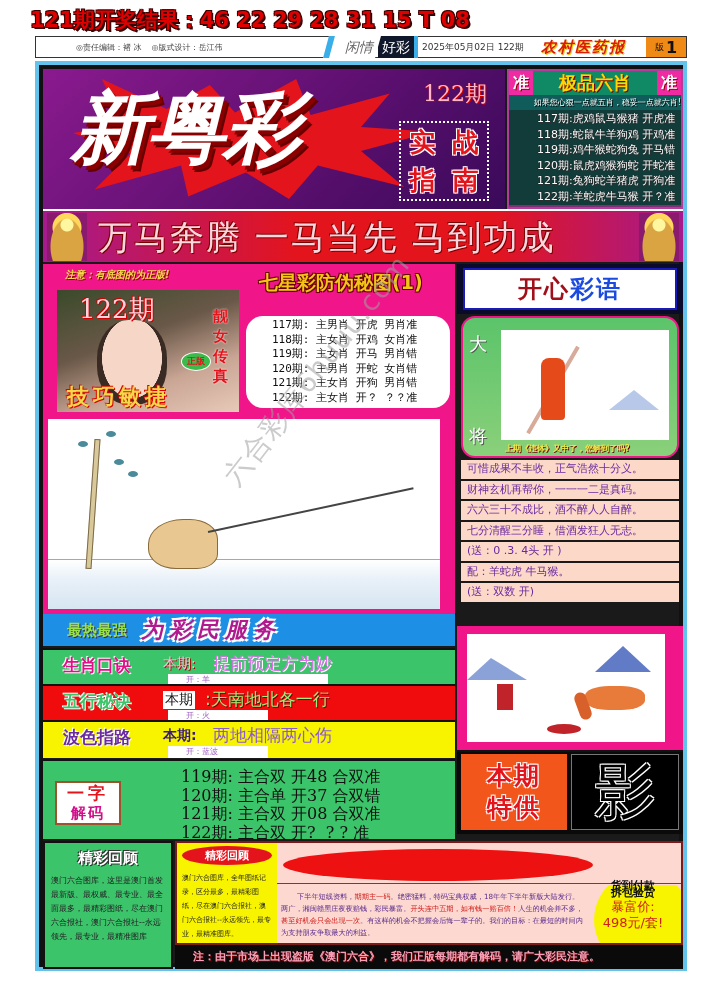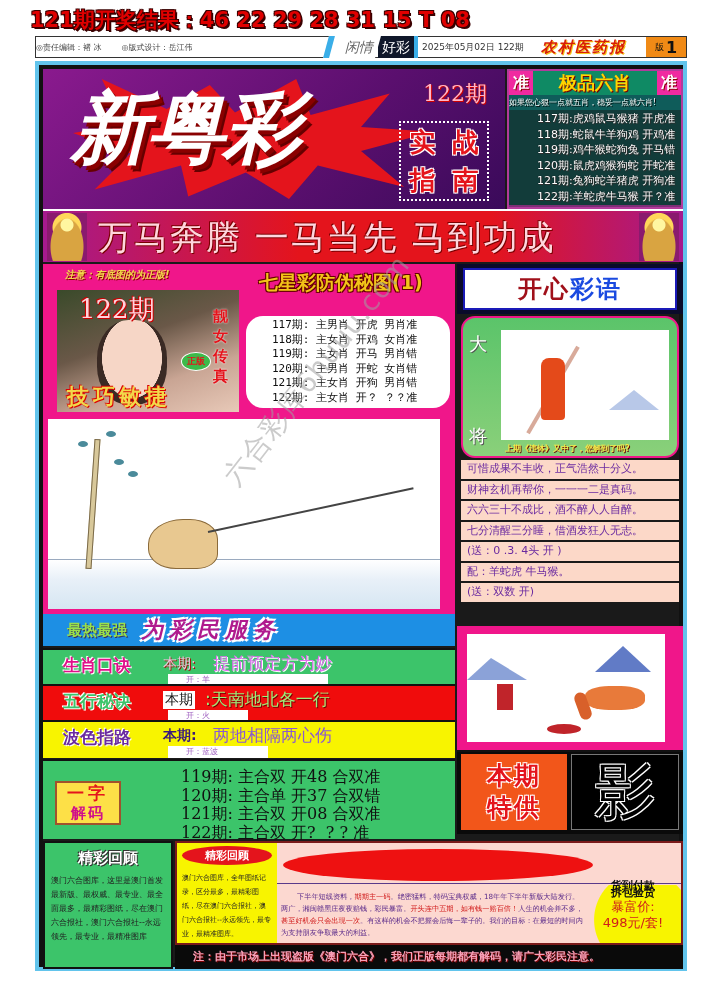--- a/index.html
+++ b/index.html
@@ -2,21 +2,21 @@
 <html><head>
 <meta charset="utf-8">
 <style>
   * { box-sizing: border-box; margin: 0; padding: 0; }
   body { width: 722px; height: 1008px; background: #ffffff; position: relative; overflow: hidden; font-family: "DejaVu Sans", sans-serif; }
 
   .result-banner { position: absolute; left: 30px; top: 6px; font-size: 21px; font-weight: bold; color: #e00000; letter-spacing: 0px;
     text-shadow: -1px -1px 0 #3a0000, 1px -1px 0 #3a0000, -1px 1px 0 #3a0000, 1px 1px 0 #3a0000, 2px 2px 0 #3a0000; white-space: nowrap; }
 
   .masthead { position: absolute; left: 35px; top: 36px; width: 652px; height: 22px; border: 1px solid #333; background: #fff; display: flex; align-items: center; font-size: 8px; color: #444; }
-  .masthead .credits { width: 250px; display: flex; gap: 20px; }
+  .masthead .credits { margin-left: 40px; width: 250px; display: flex; gap: 10px; }
   .masthead .slogan { position: absolute; left: 290px; top: -1px; height: 22px; width: 92px; display: flex; }
   .slogan .sl-left { background: #fff; color: #666; font-size: 14px; padding: 0 4px 0 14px; line-height: 22px; border-left: 6px solid #3aaee8; transform: skewX(-15deg); }
   .slogan .sl-right { background: #0f172a; color: #fff; font-size: 14px; line-height: 22px; padding: 0 4px; border-right: 4px solid #3aaee8; }
   .masthead .date { position: absolute; left: 386px; font-size: 9px; color: #333; }
   .masthead .paper { position: absolute; left: 505px; font-size: 15px; font-weight: bold; color: #d81e06; font-style: italic; text-shadow: 1px 1px 0 #f5c518; letter-spacing: 2px; }
   .masthead .edition { position: absolute; right: 0; top: 0; height: 20px; width: 40px; background: #f08a16; color: #111; display: flex; align-items: center; justify-content: center; gap: 2px; font-size: 9px; }
   .masthead .edition b { font-size: 16px; }
 
   .frame { position: absolute; left: 35px; top: 61px; width: 652px; height: 910px; border: 4px solid #62c4ec; background: #111; }
   .inner { position: absolute; left: 4px; top: 4px; right: 4px; bottom: 4px; background: #1a1a1a; }
@@ -25,21 +25,21 @@
   .hdr { position: absolute; left: 0; top: 0; width: 462px; height: 140px; background: linear-gradient(135deg, #8a1a8e 0%, #5a0f6e 60%, #3a0a5a 100%); overflow: hidden; }
   .burst { position: absolute; left: 30px; top: 10px; width: 360px; height: 120px; background: #e4141c; clip-path: polygon(0 45%, 14% 38%, 8% 0, 26% 25%, 38% 5%, 45% 28%, 62% 0, 66% 30%, 88% 12%, 80% 40%, 100% 44%, 80% 60%, 92% 90%, 68% 72%, 60% 100%, 48% 78%, 32% 98%, 30% 72%, 6% 92%, 16% 62%); }
   .title-big { position: absolute; left: 28px; top: 8px; font-size: 78px; font-weight: bold; color: #fff; font-style: italic; letter-spacing: -2px; text-shadow: 3px 4px 0 #8a0000, 5px 6px 0 #600; }
   .issue-tag { position: absolute; right: 18px; top: 10px; font-family: "DejaVu Serif", serif; font-size: 22px; color: #ffb6c8; text-shadow: 0 0 1px #c00, 1px 1px 0 #c00; }
   .combat { position: absolute; right: 16px; top: 52px; width: 90px; height: 80px; border: 2px dotted #fff; display: grid; grid-template-columns: 1fr 1fr; align-items: center; justify-items: center; font-size: 26px; font-weight: bold; color: #e4141c; text-shadow: -1px -1px 0 #fff, 1px -1px 0 #fff, -1px 1px 0 #fff, 1px 1px 0 #fff; line-height: 1; }
 
   .six { position: absolute; left: 464px; top: 0; width: 176px; height: 140px; background: #7d2f76; border: 2px solid #b23b9c; }
   .six .row-h { height: 24px; display: flex; align-items: center; justify-content: space-between; background: #0f8a64; }
   .six .zhun { width: 24px; height: 24px; background: #f02aa0; color: #fff; font-size: 16px; font-weight: bold; display: flex; align-items: center; justify-content: center; text-shadow: 1px 1px 0 #800; }
   .six .jp { color: #ffd400; font-size: 18px; font-weight: bold; text-shadow: 1px 1px 0 #700; }
-  .six .sub { font-size: 8px; color: #fff; text-align: left; background: #0f5c5a; padding: 2px 0; text-shadow: 1px 1px 0 #000; }
+  .six .sub { font-size: 8px; color: #fff; text-align: right; background: #0f5c5a; padding: 2px 0; text-shadow: 1px 1px 0 #000; }
   .six .list { background: #123c3a; padding: 1px 4px; }
   .six .list div { font-size: 11px; color: #fff; line-height: 15.5px; white-space: nowrap; text-shadow: 0 0 1px #000, 1px 1px 0 #333; margin-left: 24px; }
 
   .slogan-bar { position: absolute; left: 0; top: 140px; width: 640px; height: 53px; background: linear-gradient(90deg, #a51a8e 0%, #e4141c 40%, #e4141c 70%, #a51a8e 100%); border-top: 2px solid #fff; }
   .buddha { position: absolute; top: 2px; width: 40px; height: 48px; background: radial-gradient(circle at 50% 25%, #fff6a0 0 6px, transparent 7px), radial-gradient(ellipse at 50% 70%, #d9a441 0 16px, transparent 17px), radial-gradient(circle at 50% 30%, #ffd75a 0 14px, transparent 15px), #8a1a6e; }
   .slogan-text { position: absolute; left: 55px; top: 4px; font-size: 34px; color: #ffd6de; font-family: "DejaVu Serif", serif; letter-spacing: 2px; text-shadow: -1px -1px 0 #7a0000, 1px 1px 0 #7a0000; white-space: nowrap; }
 
   
   .fake { position: absolute; left: 0; top: 195px; width: 412px; height: 150px; background: #f0168a; }
   .fake .note { position: absolute; left: 22px; top: 4px; font-size: 10px; color: #f2d84a; font-style: italic; font-weight: bold; text-shadow: 1px 1px 0 #800; }
@@ -73,29 +73,29 @@
   .rhyme .open { position: absolute; left: 125px; top: 24px; width: 150px; height: 12px; background: #fff; font-size: 8px; color: #a060c0; padding-left: 18px; line-height: 12px; }
   .r1 { top: 579px; background: #3cc46a; }
   .r1 .lbl { color: #e0108a; text-shadow: -1px -1px 0 #fff, 1px 1px 0 #fff; }
   .r1 .this { color: #f8c0e0; text-shadow: 1px 1px 0 #a00; }
   .r1 .txt { color: #e070f0; text-shadow: 1px 1px 0 #fff; }
   .r1 .open { width: 160px; }
   .r2 { top: 615px; background: #f00c0c; }
   .r2 .lbl { color: #3cc46a; text-shadow: -1px -1px 0 #fff, 1px 1px 0 #fff; }
   .r2 .this { color: #111; background: #fff; padding: 0 2px; }
   .r2 .txt { color: #9af07a; text-shadow: 1px 1px 0 #700; }
-  .r2 .open { width: 80px; }
+  .r2 .open { width: 100px; }
   .r3 { top: 651px; background: #f8f400; height: 38px; }
   .r3 .lbl { color: #6a2aa0; text-shadow: -1px -1px 0 #fff, 1px 1px 0 #fff; }
   .r3 .this { color: #3a1a7a; font-weight: bold; }
   .r3 .txt { color: #8a5ad0; }
   .r3 .open { width: 100px; }
 
   .decode { position: absolute; left: 0; top: 690px; width: 412px; height: 80px; background: #3cc46a; border-top: 2px solid #111; }
-  .decode .badge { position: absolute; left: 12px; top: 20px; width: 66px; height: 44px; background: #fde047; border: 2px solid #a0522d; text-align: center; }
+  .decode .badge { position: absolute; left: 12px; top: 20px; width: 66px; height: 44px; background: #ffffff; border: 2px solid #a0522d; text-align: center; }
   .decode .badge .b1 { font-size: 17px; font-weight: bold; color: #e4141c; line-height: 20px; letter-spacing: 4px; }
   .decode .badge .b2 { font-size: 15px; font-weight: bold; color: #d0108a; line-height: 20px; letter-spacing: 2px; }
   .decode .rows { position: absolute; left: 138px; top: 7px; }
   .decode .rows div { font-size: 16px; line-height: 18.5px; color: #111; white-space: pre; font-family: "DejaVu Serif", serif; }
 
   
   .rc { position: absolute; left: 414px; top: 195px; width: 226px; }
   .kx { position: absolute; left: 0; top: 0; width: 226px; height: 50px; background: #0a0a2a; padding: 4px 6px; }
   .kx .box { width: 100%; height: 100%; background: #fff; border: 2px solid #1a1ab8; display: flex; align-items: center; justify-content: center; font-size: 24px; font-weight: bold; letter-spacing: 2px; }
   .kx .k1 { color: #a0101a; }

